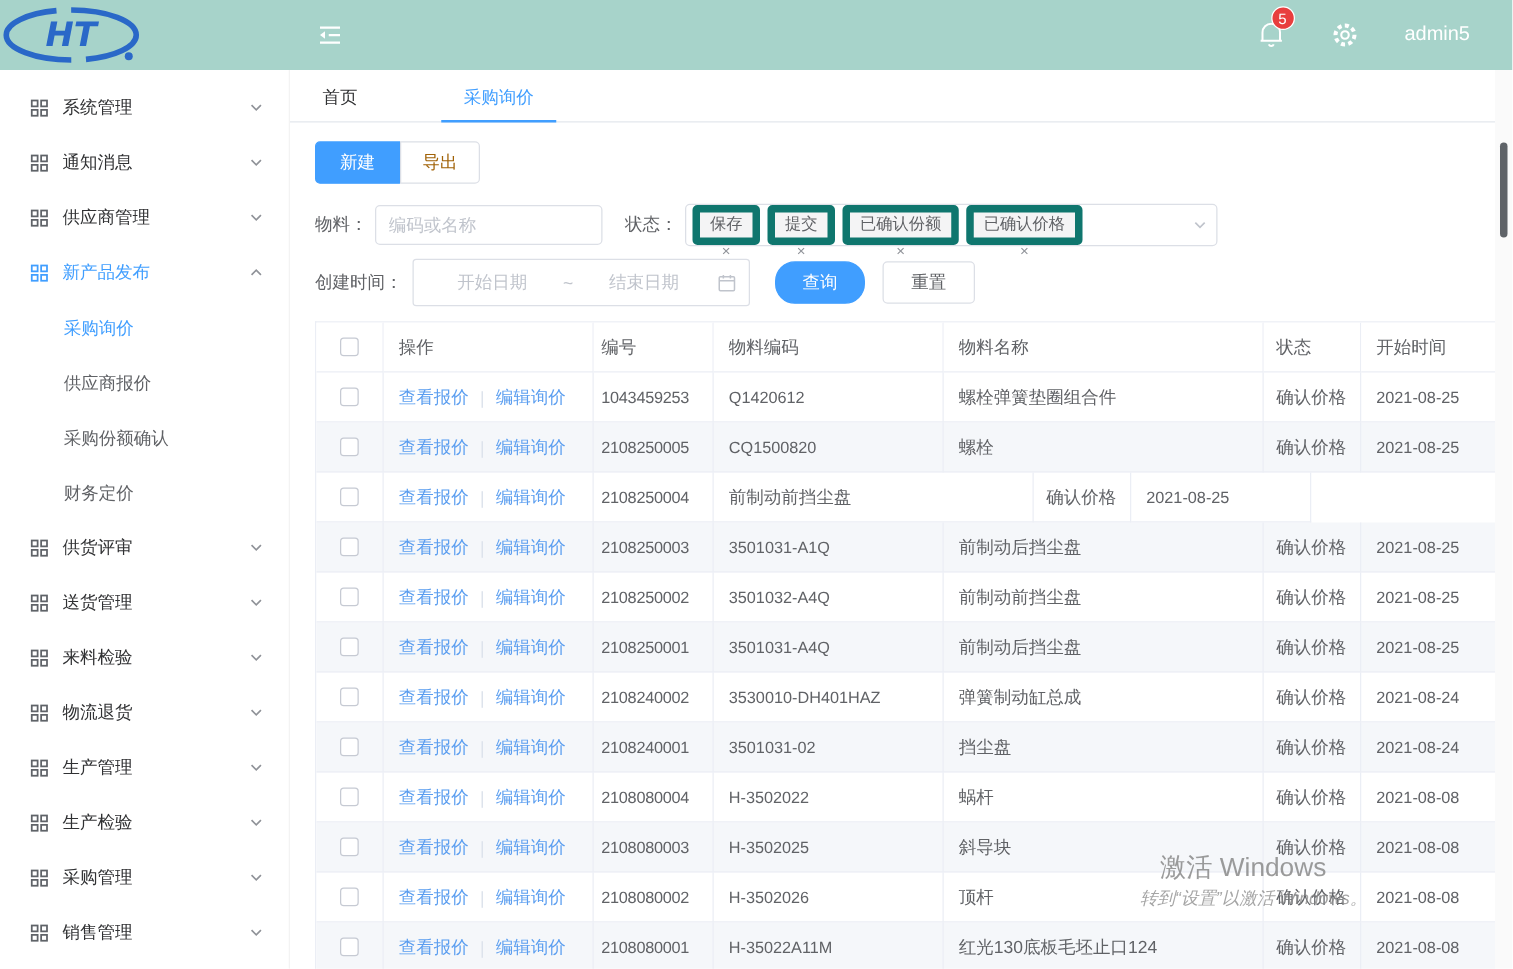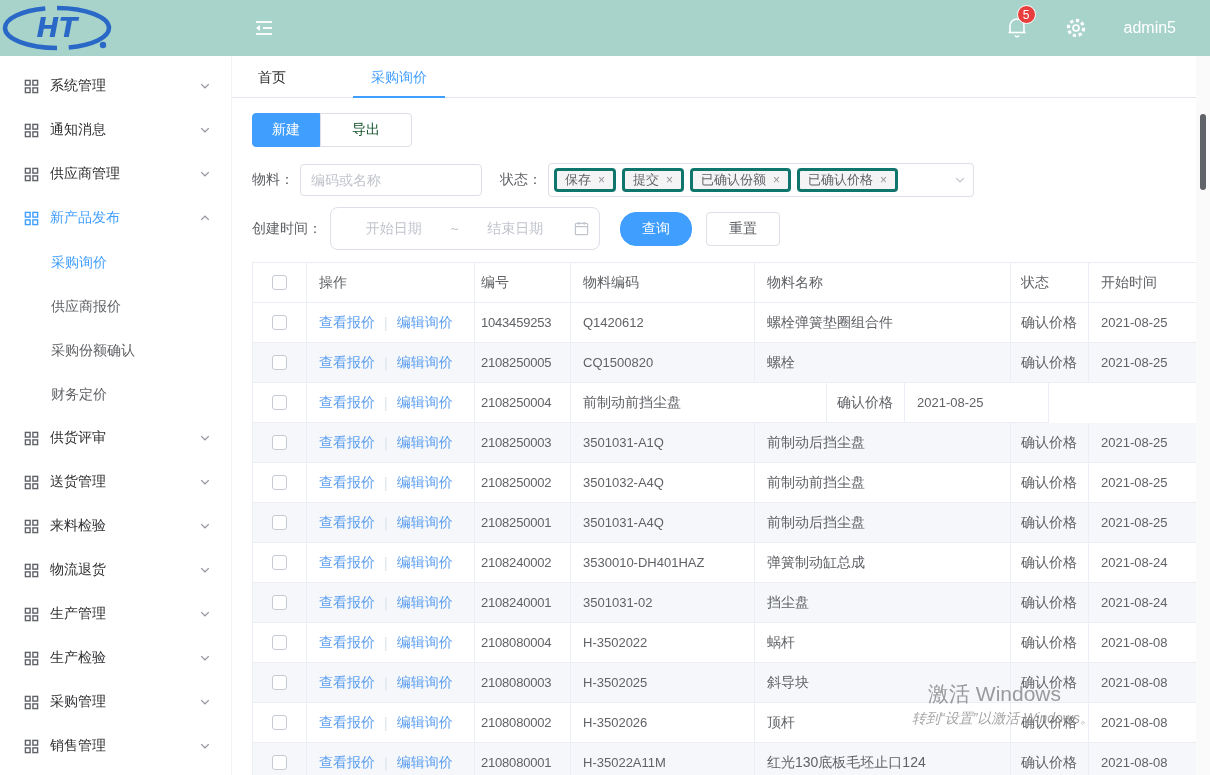--- a/index.html
+++ b/index.html
@@ -38,35 +38,35 @@
   .tabbar{height:42px;border-bottom:1px solid #e4e7ed;display:flex;}
   .tab{line-height:42px;padding:0 18px;font-size:14px;color:#303133;position:relative;cursor:pointer;}
   .tab:first-child{margin-left:8px;}
   .tab + .tab{margin-left:49px;}
   .tab.active{color:var(--accent);}
   .tab.active::after{content:"";position:absolute;left:0;right:0;bottom:-1px;height:2px;background:var(--accent);}
 
   .toolbar{margin:15px 0 0 20px;display:flex;}
   .btn{height:34px;font-size:14px;display:inline-flex;align-items:center;justify-content:center;cursor:pointer;}
   .btn-new{width:68px;background:var(--accent);color:#fff;border:1px solid var(--accent);border-radius:4px 0 0 4px;}
-  .btn-export{width:92px;background:#fff;color:#14532d;border:1px solid #dcdfe6;border-radius:0 4px 4px 0;}
+  .btn-export{width:64px;background:#fff;color:#a16207;border:1px solid #dcdfe6;border-radius:0 4px 4px 0;}
 
   .filters{margin-left:20px;}
   .filter-row{display:flex;align-items:center;}
   .filter-row.first{margin-top:16px;}
   .filter-row.second{margin-top:10px;}
   .flabel{font-size:14px;color:#606266;white-space:nowrap;}
   .input-material{width:182px;height:32px;border:1px solid #dcdfe6;border-radius:4px;padding:0 10px;font-size:14px;color:#606266;margin-left:6px;outline:none;}
   .input-material::placeholder{color:#c0c4cc;}
   .flabel.status{margin-left:18px;}
   .status-select{margin-left:6px;width:426px;height:34px;border:1px solid #dcdfe6;border-radius:4px;display:flex;align-items:center;gap:6px;padding:0 26px 0 5px;position:relative;cursor:pointer;}
   .select-chev{position:absolute;right:7px;color:#c0c4cc;display:flex;}
-  .tag{display:inline-flex;align-items:center;gap:7px;background:#f4f4f5;border:3px solid #0f766e;border-radius:4px;height:24px;padding:0 8px;font-size:13px;color:#606266;white-space:nowrap;}
+  .tag{display:inline-flex;align-items:center;gap:7px;background:#f4f4f5;border:6px solid #0f766e;border-radius:4px;height:32px;padding:0 8px;font-size:13px;color:#606266;white-space:nowrap;flex-direction:column;}
   .tag-close{color:#909399;font-size:12px;cursor:pointer;line-height:1;}
-  .date-range{margin-left:8px;width:270px;height:43px;border:1px solid #dcdfe6;border-radius:8px;display:flex;align-items:center;padding:0 10px;color:#c0c4cc;font-size:14px;cursor:pointer;}
+  .date-range{margin-left:8px;width:270px;height:38px;border:1px solid #dcdfe6;border-radius:3px;display:flex;align-items:center;padding:0 10px;color:#c0c4cc;font-size:14px;cursor:pointer;}
   .date-ph{flex:1;text-align:center;white-space:nowrap;}
   .date-sep{padding:0 4px;}
   .cal-icon{display:flex;margin-left:6px;}
   .btn-search{width:72px;height:34px;background:var(--accent);color:#fff;border:1px solid var(--accent);border-radius:16px;margin-left:20px;}
   .btn-reset{width:74px;height:34px;background:#fff;color:#606266;border:1px solid #dcdfe6;border-radius:4px;margin-left:14px;}
 
   
   .table-wrap{margin:12px 0 0 20px;width:944px;overflow:hidden;border-top:1px solid var(--border);border-left:1px solid var(--border);}
   .ttable{width:980px;}
   .thead,.trow{display:flex;}

